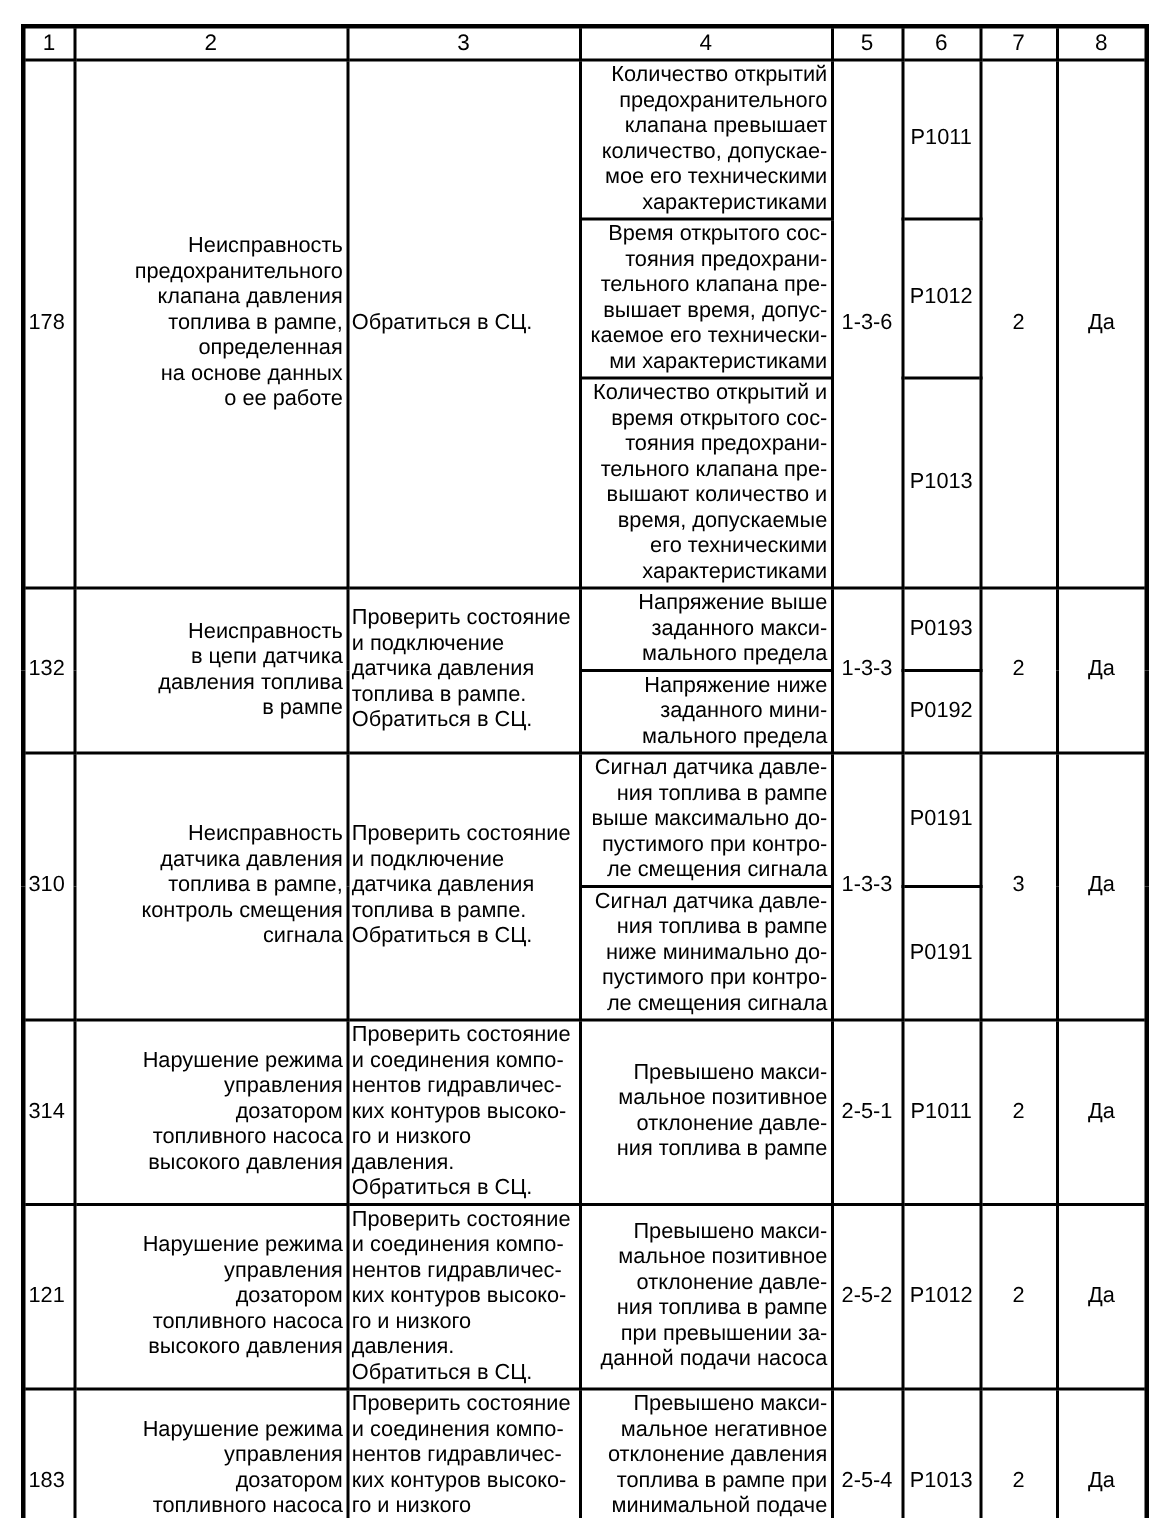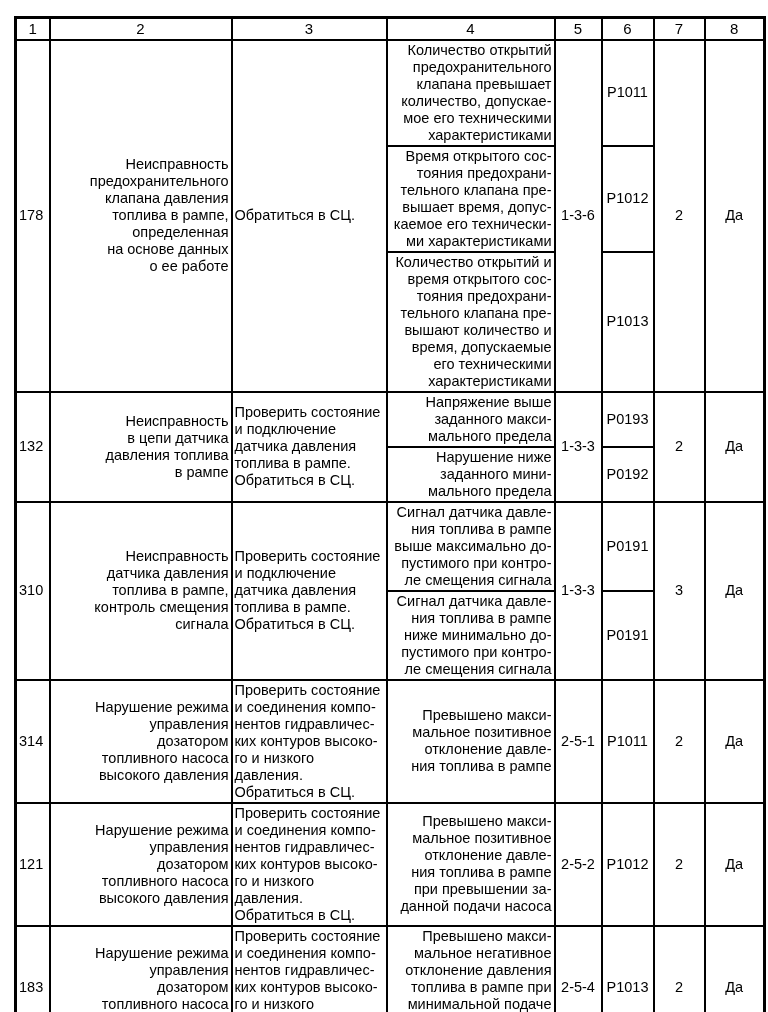--- a/index.html
+++ b/index.html
@@ -135,21 +135,21 @@
 Обратиться в СЦ.</td>
       <td class="c4">Напряжение выше
 заданного макси-
 мального предела</td>
       <td class="c5" rowspan="2">1-3-3</td>
       <td class="c6">P0193</td>
       <td class="c7" rowspan="2">2</td>
       <td class="c8" rowspan="2">Да</td>
     </tr>
     <tr class="h52">
-      <td class="c4">Нарушение ниже
+      <td class="c4">Напряжение ниже
 заданного мини-
 мального предела</td>
       <td class="c6">P0192</td>
     </tr>
 
     <tr class="h87">
       <td class="c1" rowspan="2">310</td>
       <td class="c2" rowspan="2">Неисправность
 датчика давления
 топлива в рампе,

